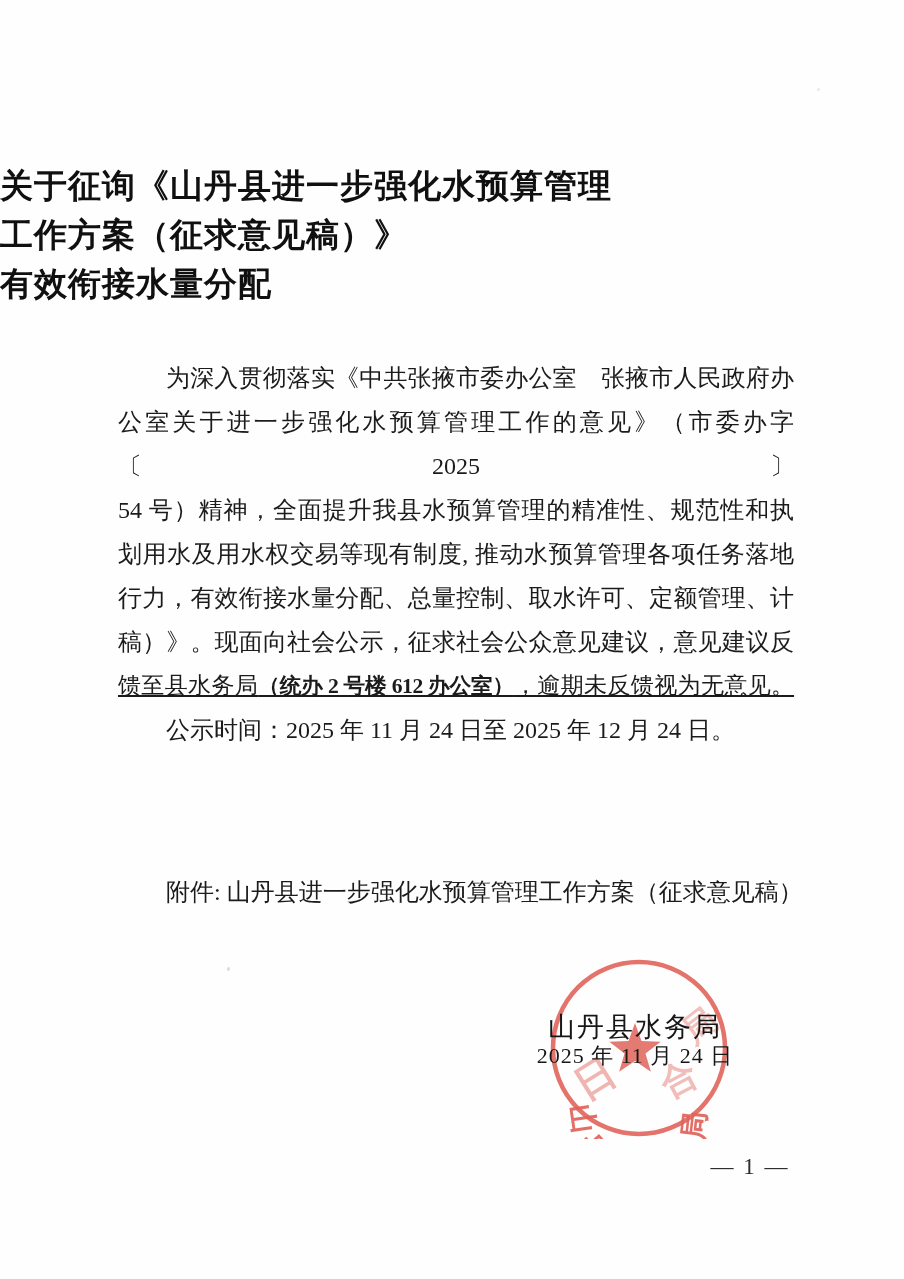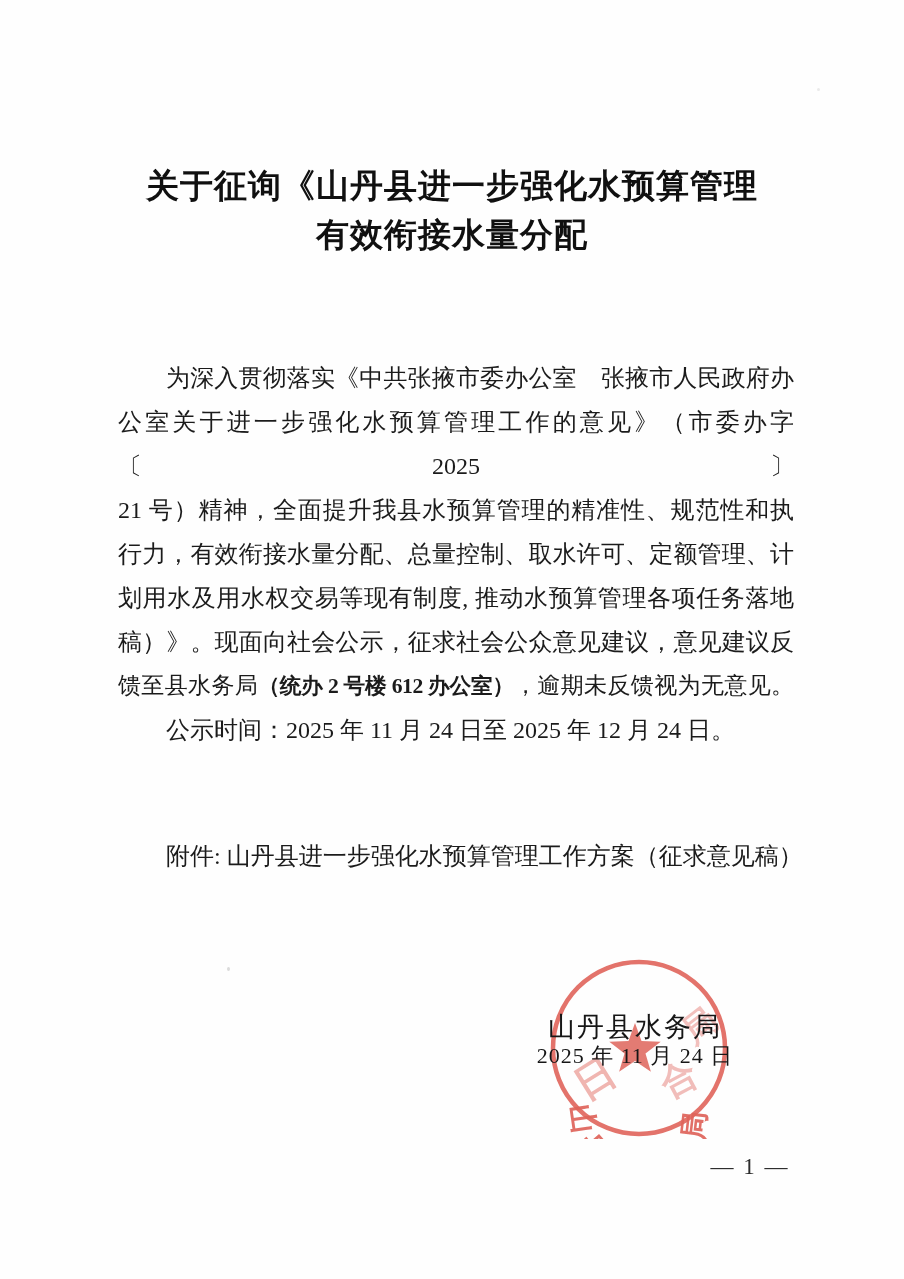--- a/index.html
+++ b/index.html
@@ -7,47 +7,46 @@
     position:relative;
     width:904px;height:1279px;
     background:#fefefe;
     overflow:hidden;
     font-family:"Liberation Serif","DejaVu Serif",serif;
     color:#1c1c1c;
   }
   
   .title{
     position:absolute;top:162px;left:0;right:0;
-    text-align:center;
     font-size:33px;font-weight:700;
     line-height:49px;
     color:#101010;
     letter-spacing:1px;
   }
   
   .body-block{
     position:absolute;top:356px;left:118px;width:676px;
     font-size:24px;line-height:44px;
     color:#1b1b1b;
   }
   .bline{
     text-align:justify;
     text-align-last:justify;
     white-space:normal;
   }
   .bline.indent{ text-indent:2em; }
   .bline.plain{
     text-align:right;text-align-last:left;text-indent:2em;
   }
-  .bline.tight{ font-size:23px; }
+  .bline.tight{ font-size:23px;text-decoration:underline; }
   .bold-seg{ font-weight:700; font-size:0.94em; letter-spacing:-0.5px; }
   .contact-gap{ display:inline-block; width:2em; }
   
   .attachment{
-    position:absolute;top:842px;left:118px;width:740px;
+    position:absolute;top:878px;left:118px;width:740px;
     font-size:24px;line-height:28px;text-indent:2em;
     color:#1b1b1b;
   }
   
   .signature{
     position:absolute;top:1012px;left:480px;width:310px;
     text-align:center;z-index:3;color:#161616;
   }
   .sig-org{ font-size:27px;line-height:30px;letter-spacing:2px; }
   .sig-date{ font-size:22px;line-height:28px;margin-top:0;letter-spacing:1px; }
@@ -76,29 +75,30 @@
   .speck-1{ top:967px;left:227px;width:3px;height:4px; }
   .speck-2{ top:88px;left:817px;width:3px;height:3px;background:rgba(60,60,60,0.10); }
 </style>
 </head>
 <body>
 
 <div class="page">
 
   <div class="title">
     <div>关于征询《山丹县进一步强化水预算管理</div>
+    <div>工作方案（征求意见稿）》</div>
     <div>有效衔接水量分配</div>
   </div>
 
   <div class="body-block">
     <div class="bline indent">为深入贯彻落实《中共张掖市委办公室　张掖市人民政府办</div>
     <div class="bline">公室关于进一步强化水预算管理工作的意见》（市委办字〔2025〕</div>
-    <div class="bline">21 号）精神，全面提升我县水预算管理的精准性、规范性和执</div>
+    <div class="bline">54 号）精神，全面提升我县水预算管理的精准性、规范性和执</div>
+    <div class="bline">划用水及用水权交易等现有制度, 推动水预算管理各项任务落地</div>
     <div class="bline">行力，有效衔接水量分配、总量控制、取水许可、定额管理、计</div>
-    <div class="bline">划用水及用水权交易等现有制度, 推动水预算管理各项任务落地</div>
     <div class="bline">稿）》。现面向社会公示，征求社会公众意见建议，意见建议反</div>
     <div class="bline tight"><span>馈至县水务局</span><span class="bold-seg">（统办 2 号楼 612 办公室）</span><span>，逾期未反馈视为无意见。</span></div>
     <div class="bline plain">公示时间：2025 年 11 月 24 日至 2025 年 12 月 24 日。</div>
   </div>
 
   <div class="attachment">附件: 山丹县进一步强化水预算管理工作方案（征求意见稿）</div>
 
   <div class="seal">
     <svg width="180" height="180" viewBox="0 0 180 180">
       <circle cx="90" cy="89" r="86" fill="none" stroke="#db4f44" stroke-width="4.5" opacity="0.9"></circle>

